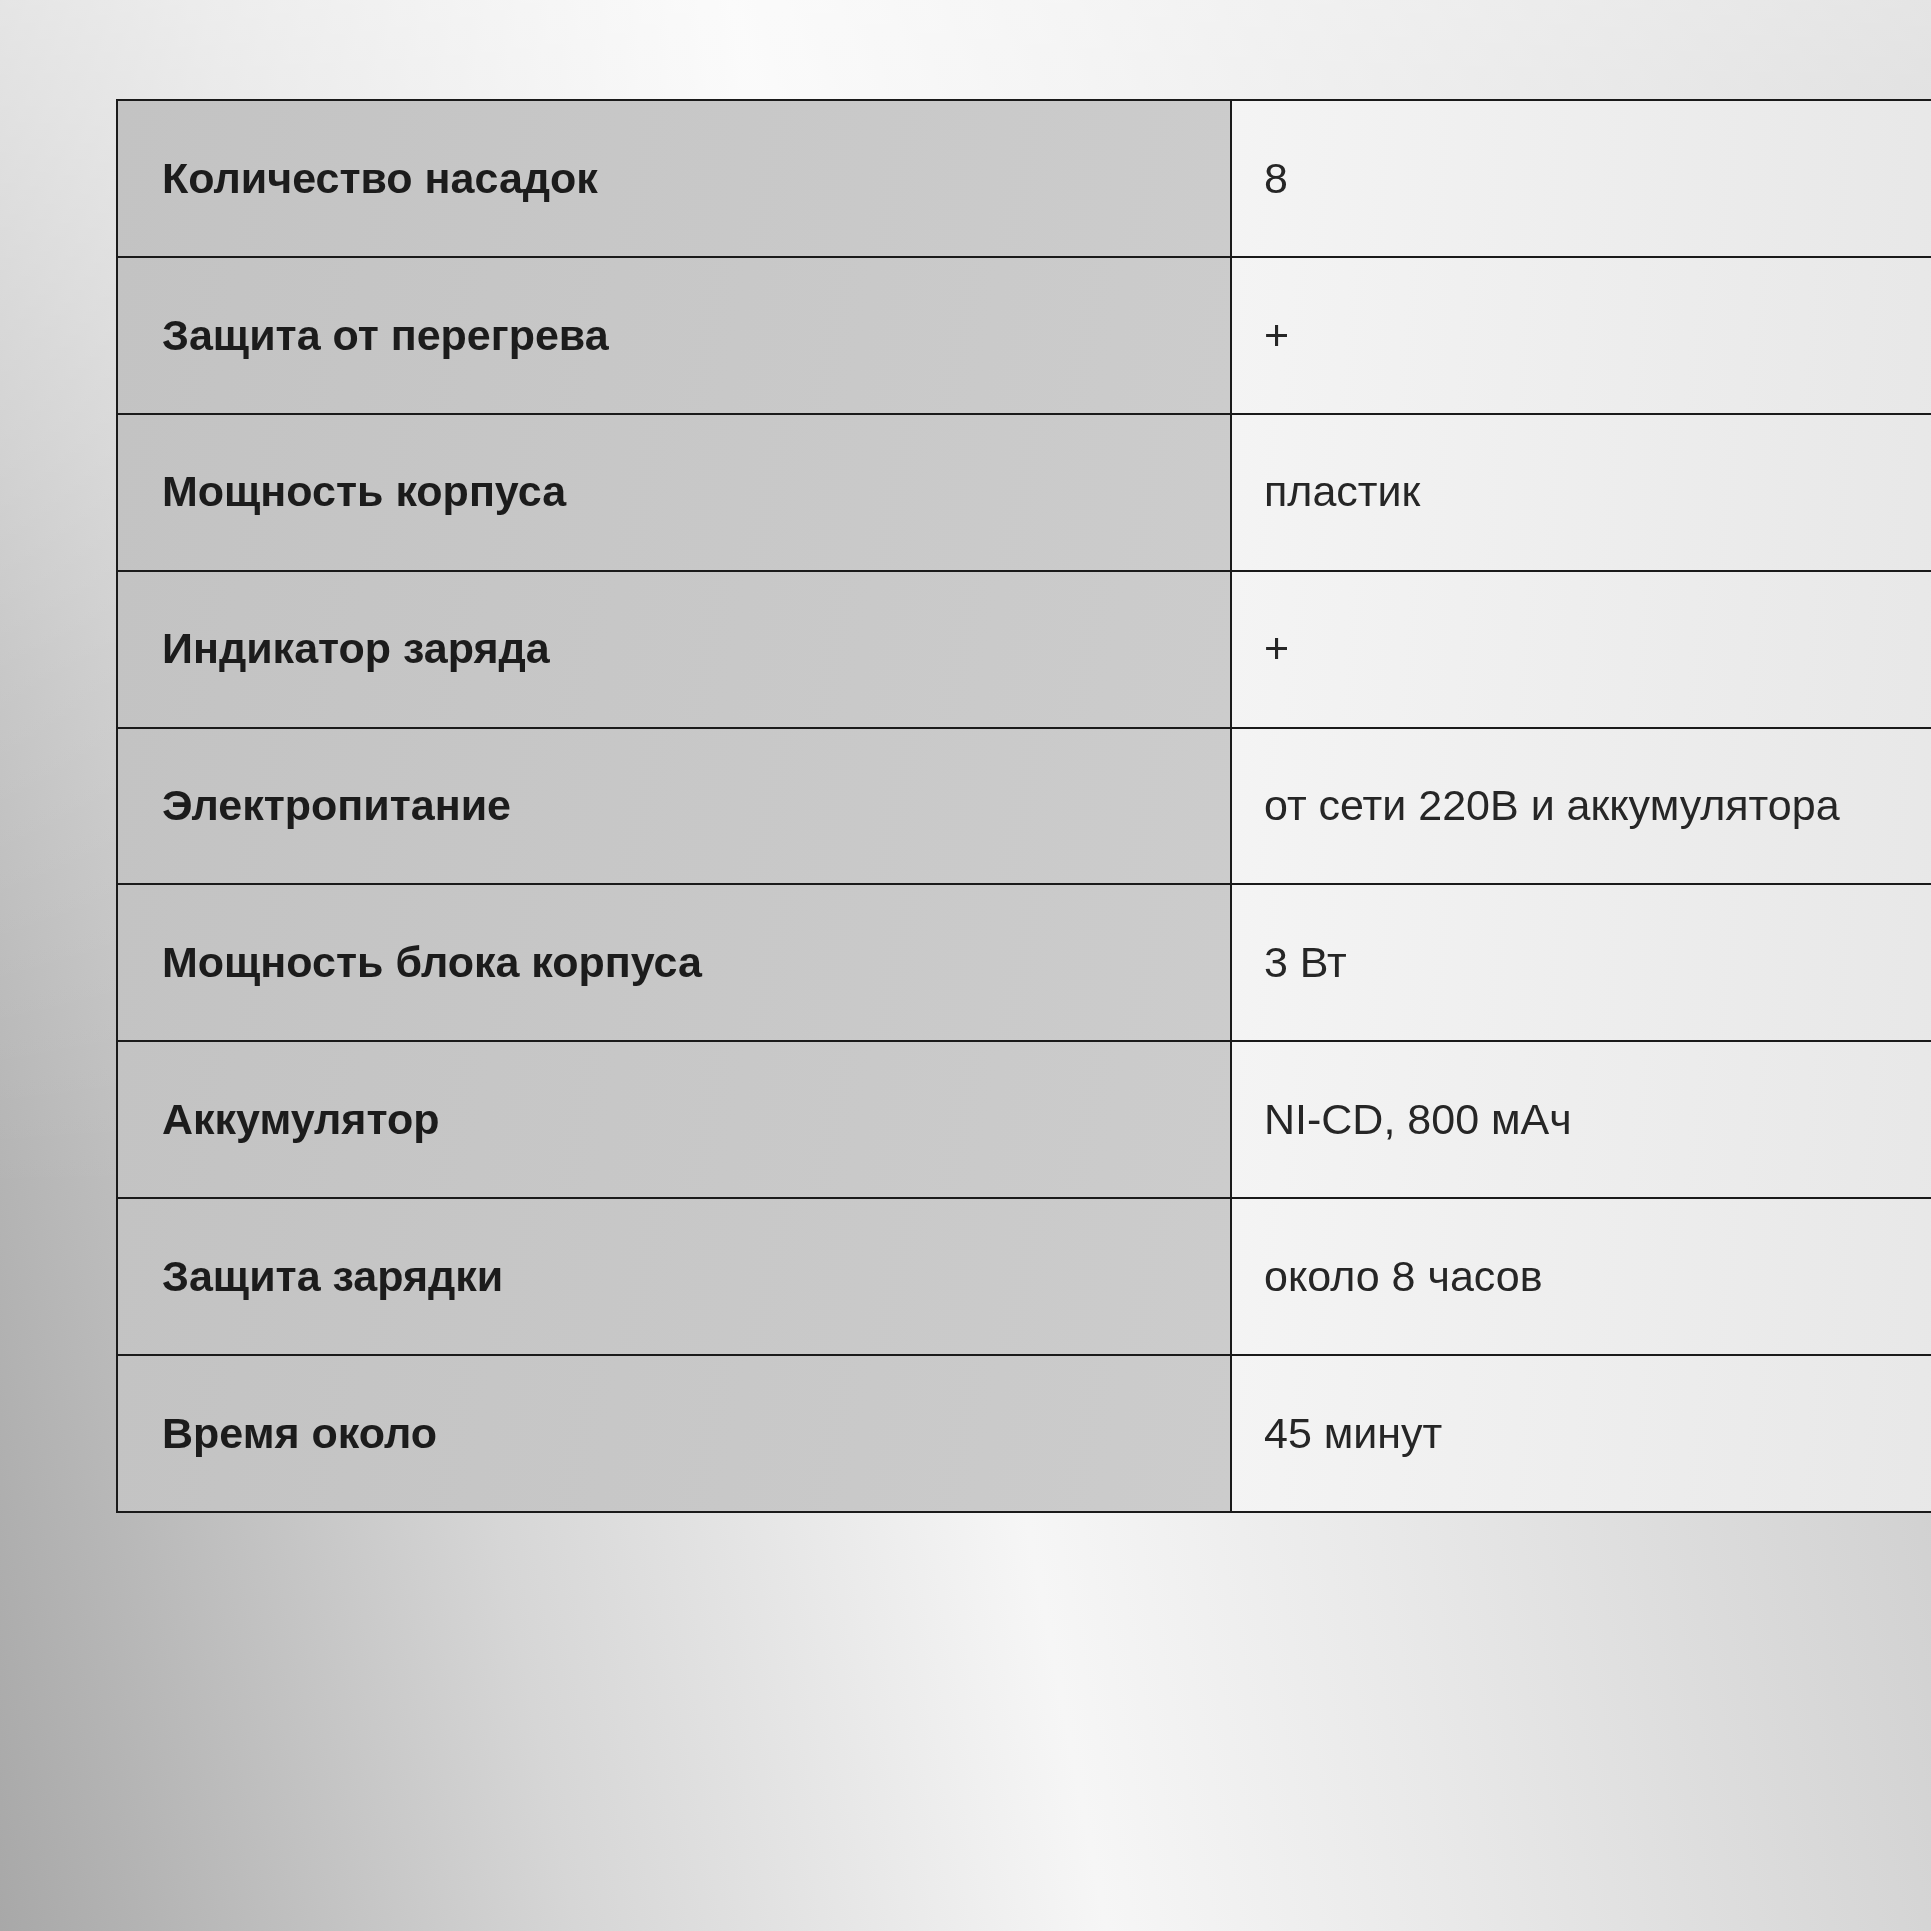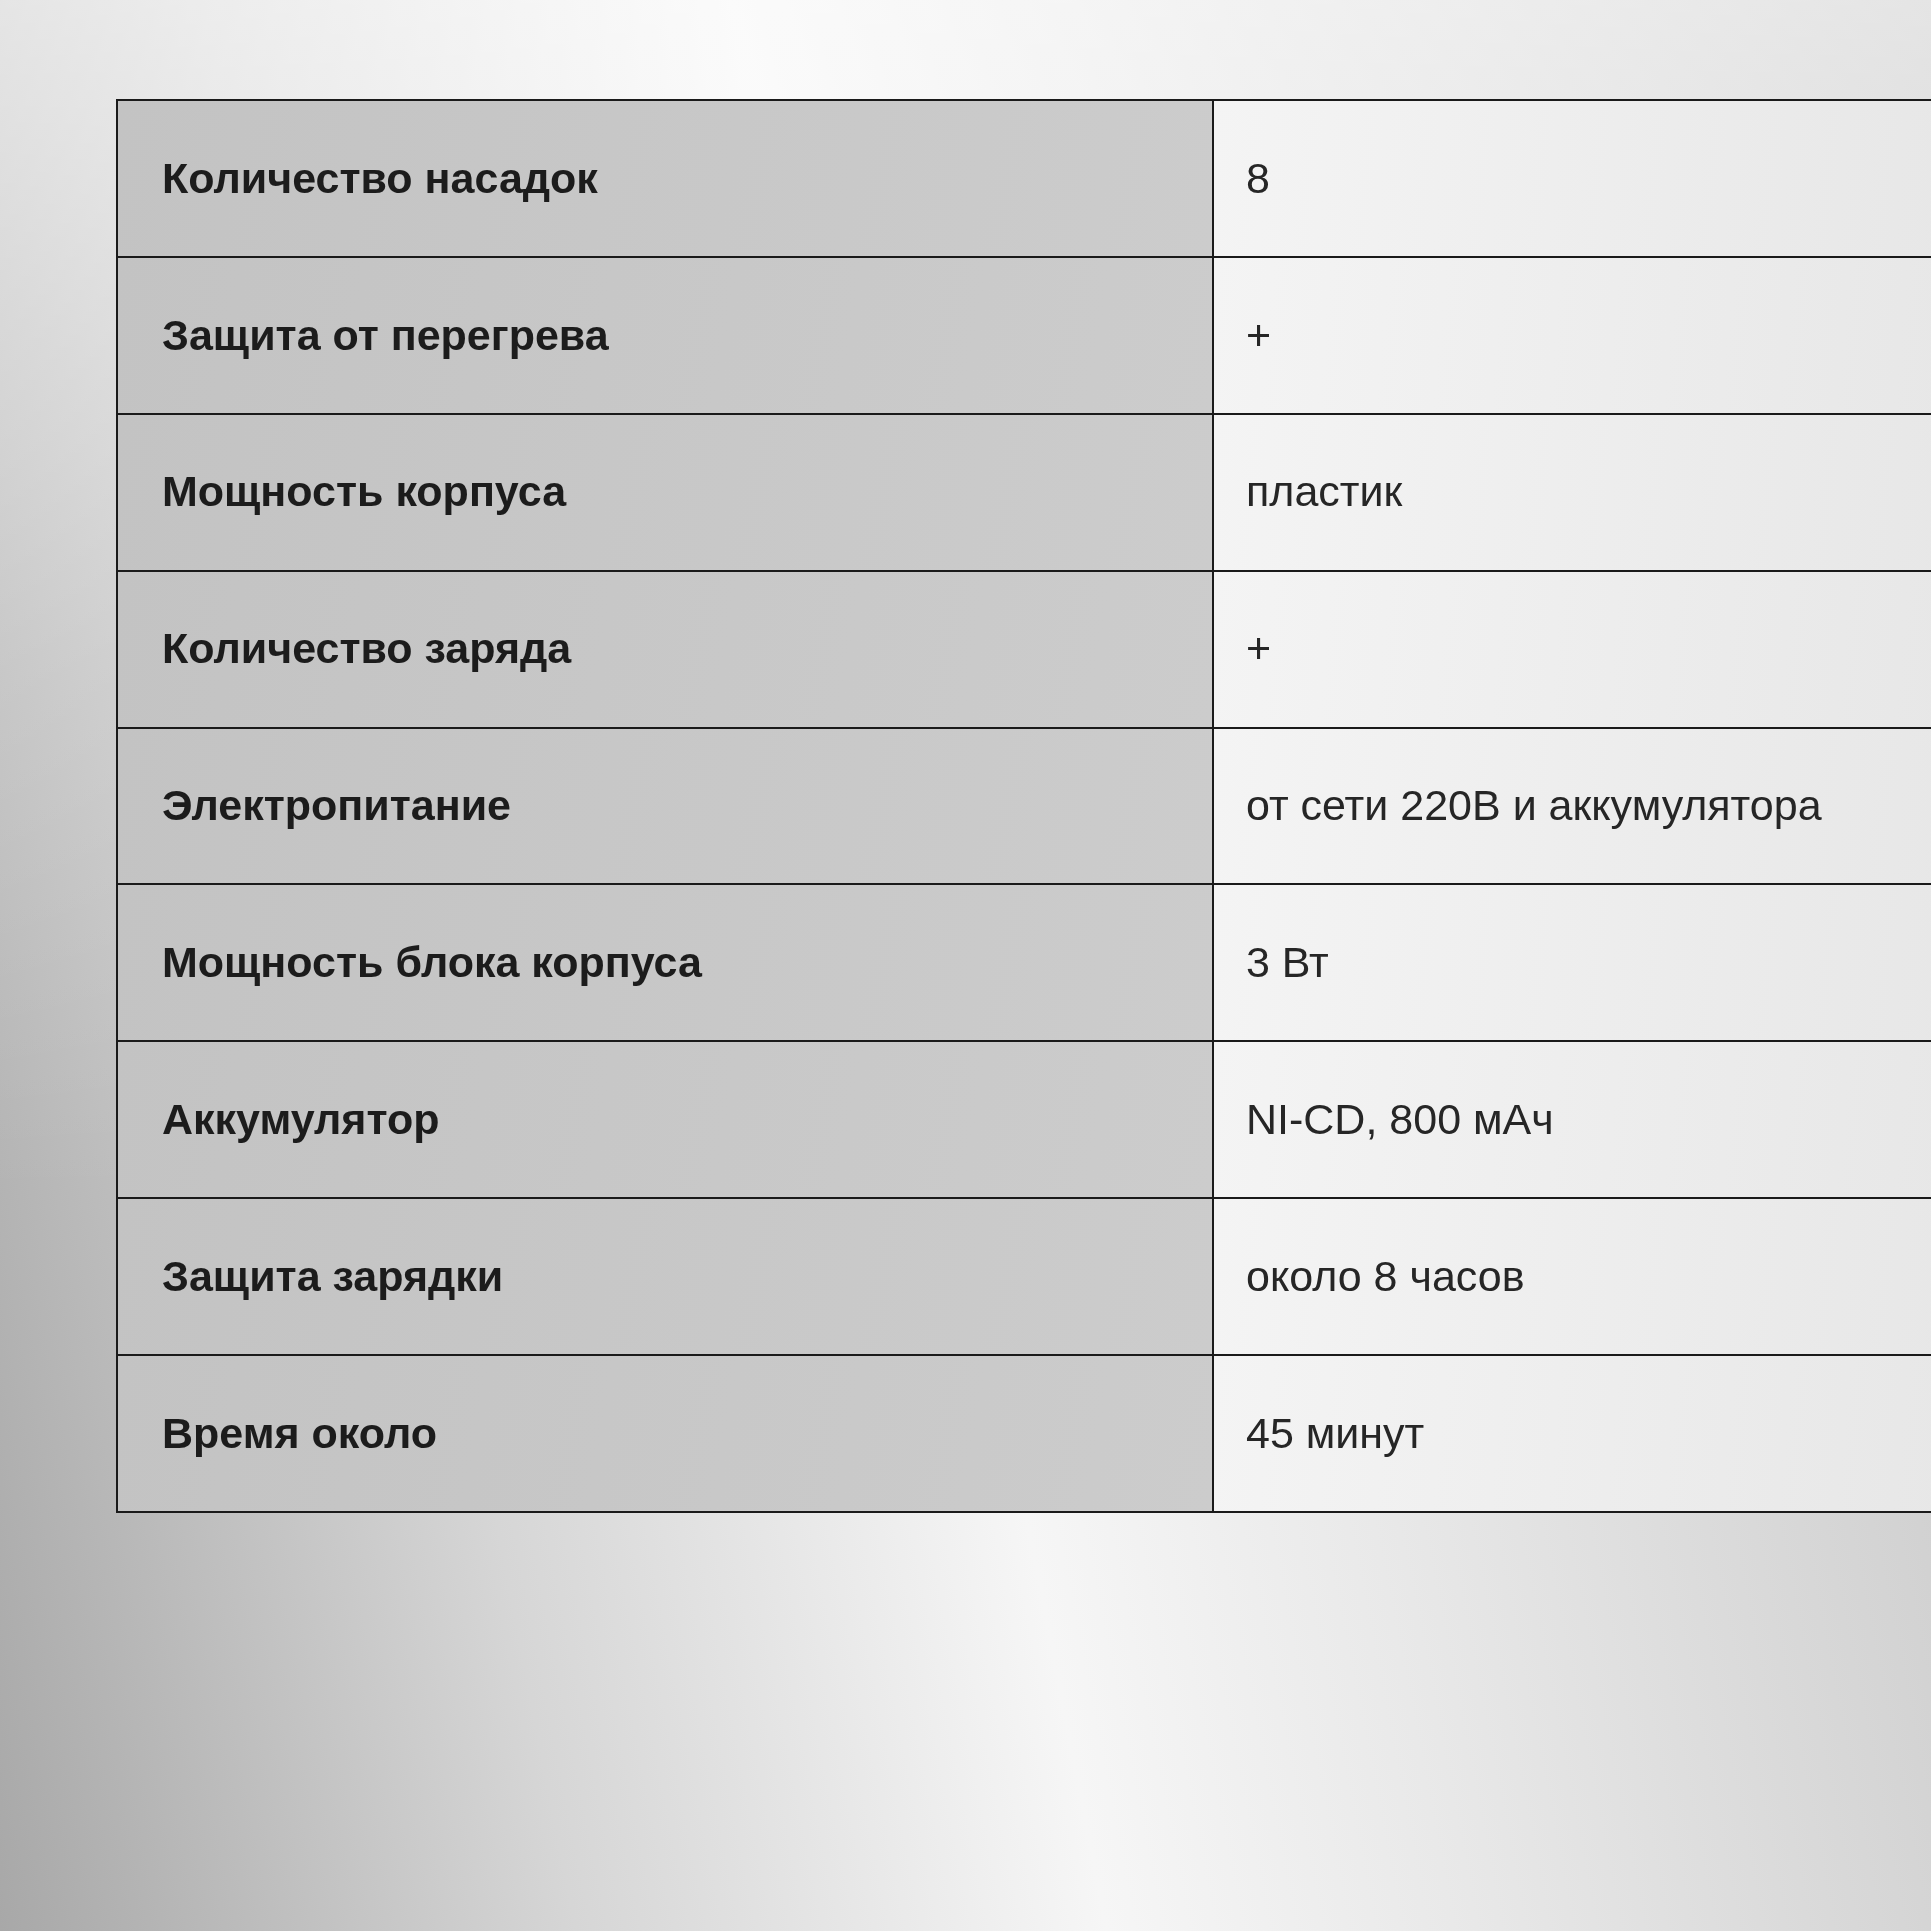--- a/index.html
+++ b/index.html
@@ -36,21 +36,21 @@
   }
   .spec-table td {
     border: 2.9px solid #1a1a1a;
     vertical-align: middle;
     font-size: 43px;
     line-height: 1.15;
     color: #222222;
   }
   .spec-table td.label-cell {
     width: 1021px;
-    padding: 0 29px 0 44px;
+    padding: 0 47px 0 44px;
     font-weight: bold;
     color: #1c1c1c;
     background: linear-gradient(100deg, #c3c3c3 0%, #cccccc 100%);
   }
   .spec-table td.value-cell {
     width: 687px;
     padding: 0 17.4px 0 32px;
     font-weight: normal;
     color: #262626;
     background: linear-gradient(95deg, #f4f4f4 0%, #e7e7e7 100%);
@@ -68,21 +68,21 @@
       </tr>
       <tr>
         <td class="label-cell">Защита от перегрева</td>
         <td class="value-cell">+</td>
       </tr>
       <tr>
         <td class="label-cell">Мощность корпуса</td>
         <td class="value-cell">пластик</td>
       </tr>
       <tr>
-        <td class="label-cell">Количество заряда</td>
+        <td class="label-cell">Индикатор заряда</td>
         <td class="value-cell">+</td>
       </tr>
       <tr>
         <td class="label-cell">Электропитание</td>
         <td class="value-cell">от сети 220В и аккумулятора</td>
       </tr>
       <tr>
         <td class="label-cell">Мощность блока корпуса</td>
         <td class="value-cell">3 Вт</td>
       </tr>

